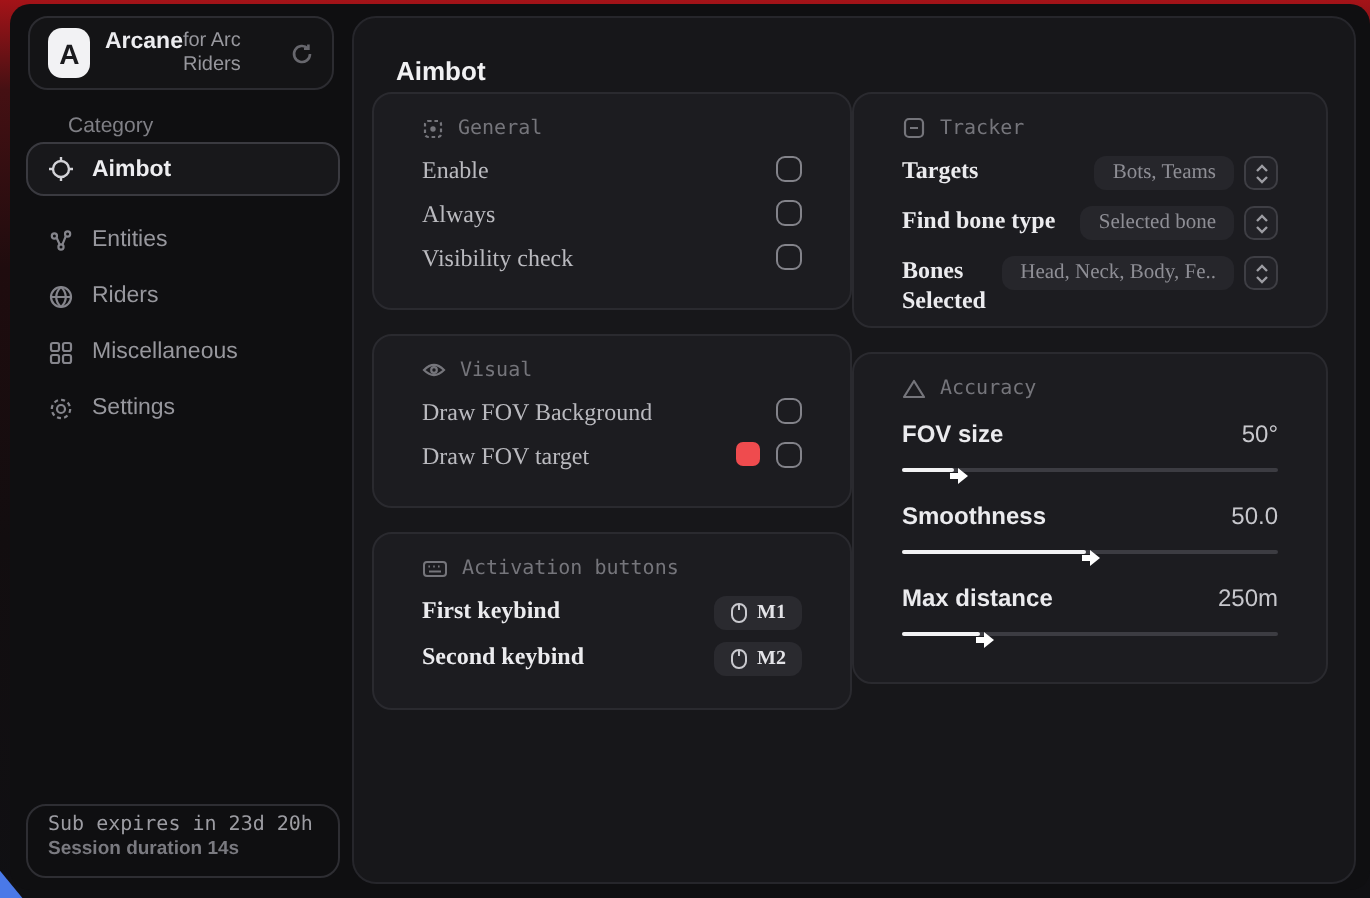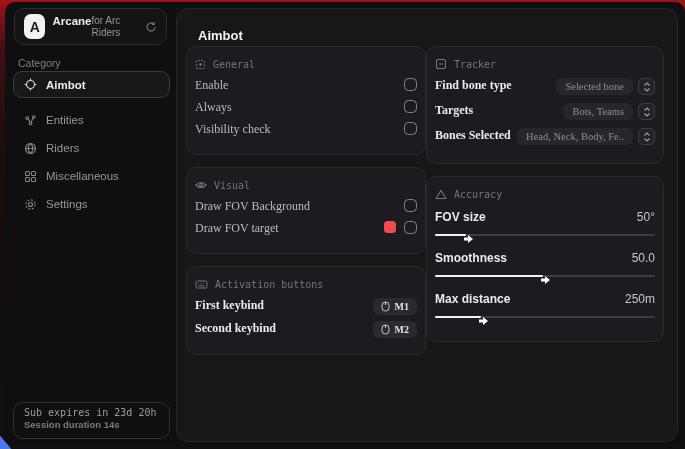--- a/index.html
+++ b/index.html
@@ -22,21 +22,21 @@
     border:1px solid #2c2c31; border-radius:10px; background:#141416;
     display:flex; align-items:center; padding:0 9px; gap:7px; }
   .logo { width:25px; height:25px; border-radius:7px; background:#f2f2f4;
     color:#1b1b1e; font-weight:bold; font-size:14px; display:flex;
     align-items:center; justify-content:center; }
   .brand-text { display:flex; flex-direction:row; line-height:1.15; }
   .brand-name { font-size:11.5px; font-weight:700; color:#ececef; }
   .brand-sub { font-size:10px; color:#97979d; }
   .brand-icon { margin-left:auto; color:#67676d; display:flex; }
 
-  .category-label { position:absolute; left:13px; top:55px; font-size:10.5px; color:#7f7f85; }
+  .category-label { position:absolute; left:29px; top:55px; font-size:10.5px; color:#7f7f85; }
 
   .nav { position:absolute; left:0; top:69px; right:0; display:flex; flex-direction:column; }
   .nav-item { display:flex; align-items:center; gap:9px; height:28px;
     padding:0 10px; margin:0 6px 0 8px; font-size:11.5px; color:#97979d;
     border:1px solid transparent; border-radius:9px; cursor:pointer; }
   .nav-item .nicon { display:flex; color:#85858c; }
   .nav-item.active { border-color:#3a3a40; background:#18181b; color:#ededf0;
     font-weight:600; height:27px; margin-bottom:8px; }
   .nav-item.active .nicon { color:#d2d2d7; }
 
@@ -47,21 +47,21 @@
 
   
   .main { position:absolute; left:171px; top:6px; right:7px; bottom:3px;
     background:#17171a; border:1px solid #26262b; border-radius:12px; }
   .page-title { position:absolute; left:21px; top:19px; font-size:13px; font-weight:700; color:#f1f1f3; }
 
   .col-left  { position:absolute; left:9px;  top:37px; width:240px; }
   .col-right { position:absolute; left:249px; top:37px; width:238px; }
 
   .card { background:#1c1c20; border:1px solid #2a2a2f; border-radius:10px;
-    padding:10px 8px; margin-bottom:12px; }
+    padding:10px 24px; margin-bottom:12px; }
   .card-header { display:flex; align-items:center; gap:7px; height:14px;
     margin-bottom:7px; color:#75757b;
     font-family:"DejaVu Sans Mono", monospace; font-size:10px; }
   .card-header .hicon { display:flex; color:#75757b; }
 
   .row { display:flex; align-items:flex-start; height:22px;font-family:Liberation Serif, serif; }
   .row-tall { height:25px; }
   .row-key { height:23px; }
   .label-dim { flex:1; font-size:12px; color:#bababf; }
   .label-bright { flex:1; font-size:12px; font-weight:700; color:#ebebee; }
@@ -264,34 +264,34 @@
         <div class="card-header">
           <span class="hicon">
             <svg width="12" height="12" viewBox="0 0 12 12" fill="none" stroke="currentColor" stroke-width="1.1">
               <rect x="1.5" y="1.5" width="9" height="9" rx="2"></rect>
                 <path d="M4 6h4"></path>
             </svg>
           </span>
           <span>Tracker</span>
         </div>
         <div class="row row-tall">
+          <span class="label-bright">Targets</span>
+          <span class="dropdown">
+            <span class="dd-value">Bots, Teams</span>
+            <span class="dd-iconbox">
+              <svg width="8" height="10" viewBox="0 0 8 10" fill="none" stroke="currentColor" stroke-width="1.2">
+                <path d="M1.5 3.5L4 1l2.5 2.5M1.5 6.5L4 9l2.5-2.5"></path>
+              </svg>
+            </span>
+          </span>
+        </div>
+        <div class="row row-tall">
           <span class="label-bright">Find bone type</span>
           <span class="dropdown">
             <span class="dd-value">Selected bone</span>
-            <span class="dd-iconbox">
-              <svg width="8" height="10" viewBox="0 0 8 10" fill="none" stroke="currentColor" stroke-width="1.2">
-                <path d="M1.5 3.5L4 1l2.5 2.5M1.5 6.5L4 9l2.5-2.5"></path>
-              </svg>
-            </span>
-          </span>
-        </div>
-        <div class="row row-tall">
-          <span class="label-bright">Targets</span>
-          <span class="dropdown">
-            <span class="dd-value">Bots, Teams</span>
             <span class="dd-iconbox">
               <svg width="8" height="10" viewBox="0 0 8 10" fill="none" stroke="currentColor" stroke-width="1.2">
                 <path d="M1.5 3.5L4 1l2.5 2.5M1.5 6.5L4 9l2.5-2.5"></path>
               </svg>
             </span>
           </span>
         </div>
         <div class="row row-tall">
           <span class="label-bright">Bones Selected</span>
           <span class="dropdown">

